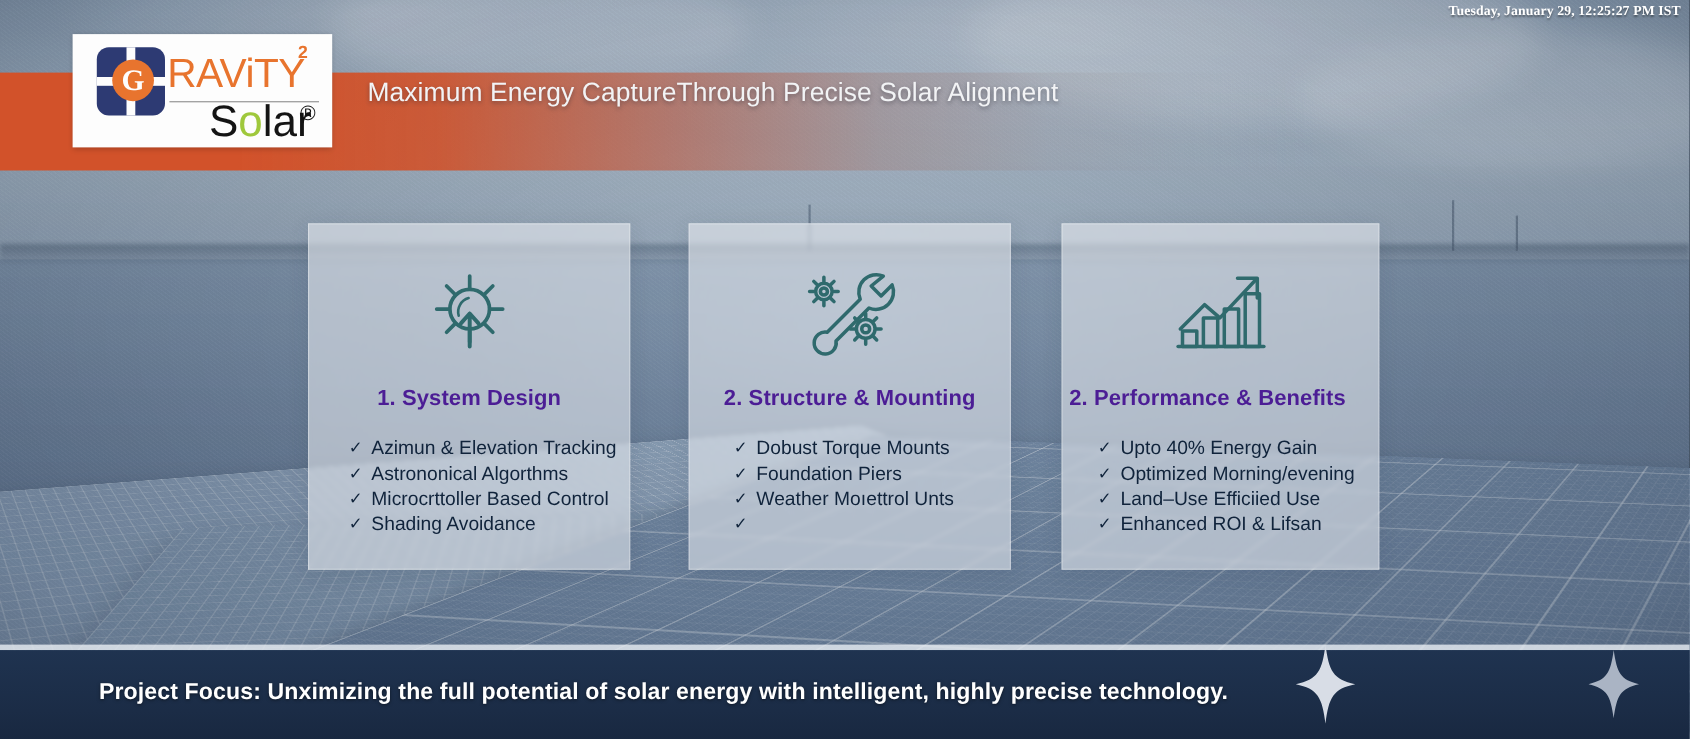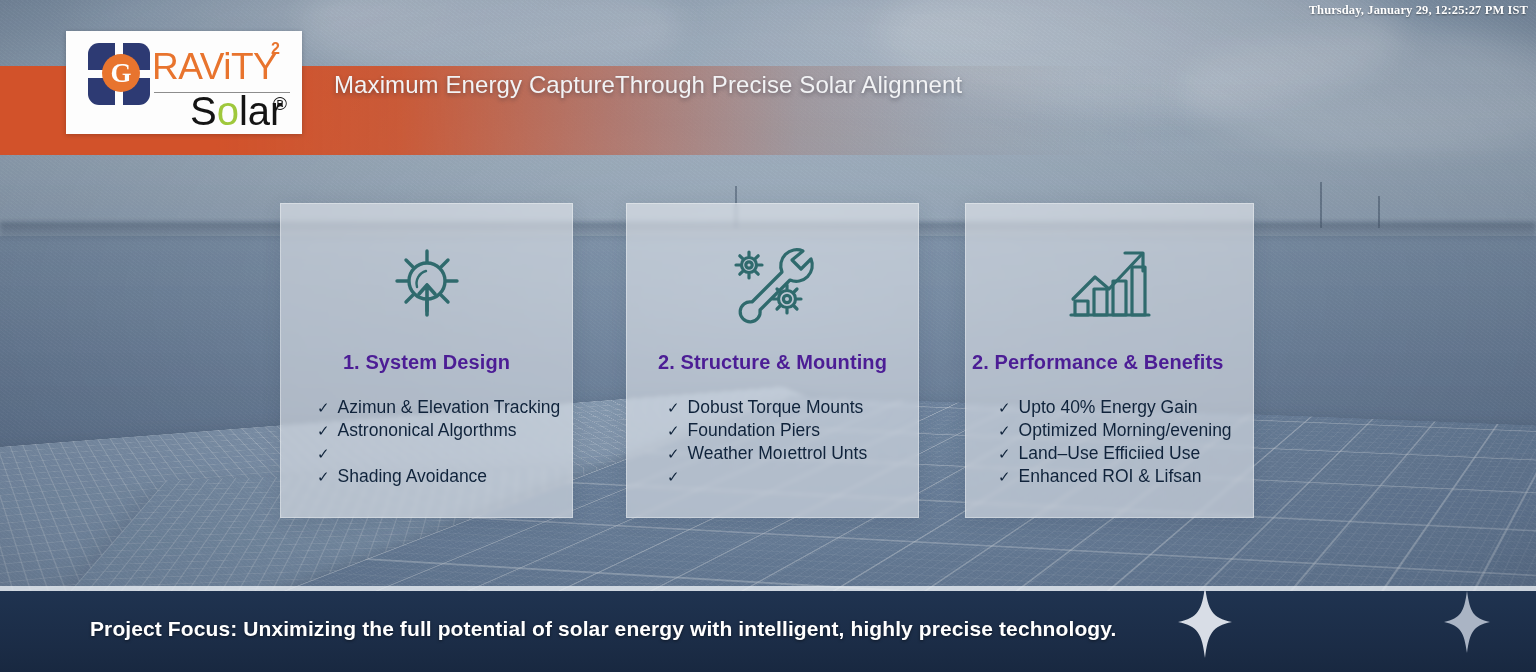--- a/index.html
+++ b/index.html
@@ -364,21 +364,21 @@
     <div class="horizon"></div>
     <div class="pylon" style="left:1320px; top:182px; height:46px;"></div>
     <div class="pylon" style="left:1378px; top:196px; height:32px;"></div>
     <div class="pylon" style="left:735px;  top:186px; height:42px;"></div>
 
     <div class="bg-cool"></div>
     <div class="bg-grade"></div>
     <div class="bg-grain"></div>
   </div>
 
-  <div class="timestamp">Thursday, January 29, 12:25:27 PM IST</div>
+  <div class="timestamp">Tuesday, January 29, 12:25:27 PM IST</div>
 
   <div class="header-band"></div>
 
   <div class="header-text">
     <div class="header-sub">Maximum Energy CaptureThrough Precise Solar Alignnent</div>
   </div>
 
   <div class="logo-box">
     <div class="logo-mark">
       <div class="lm-cross-v"></div>
@@ -408,20 +408,21 @@
         <li>
             <span class="tick">✓</span>
             <span>Azimun &amp; Elevation Tracking</span>
           </li>
         <li>
             <span class="tick">✓</span>
             <span>Astrononical Algorthms</span>
           </li>
         <li>
             <span class="tick">✓</span>
+            <span>Microcrttoller Based Control</span>
           </li>
         <li>
             <span class="tick">✓</span>
             <span>Shading Avoidance</span>
           </li>
       </ul>
     </div>
 
     <div class="card card-2">
       <div class="card-icon">

